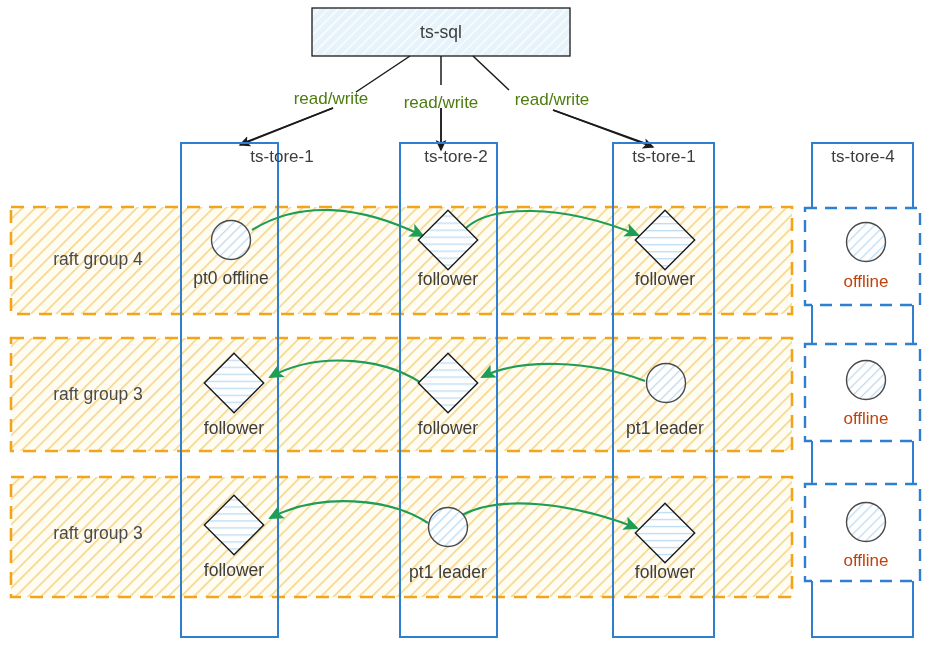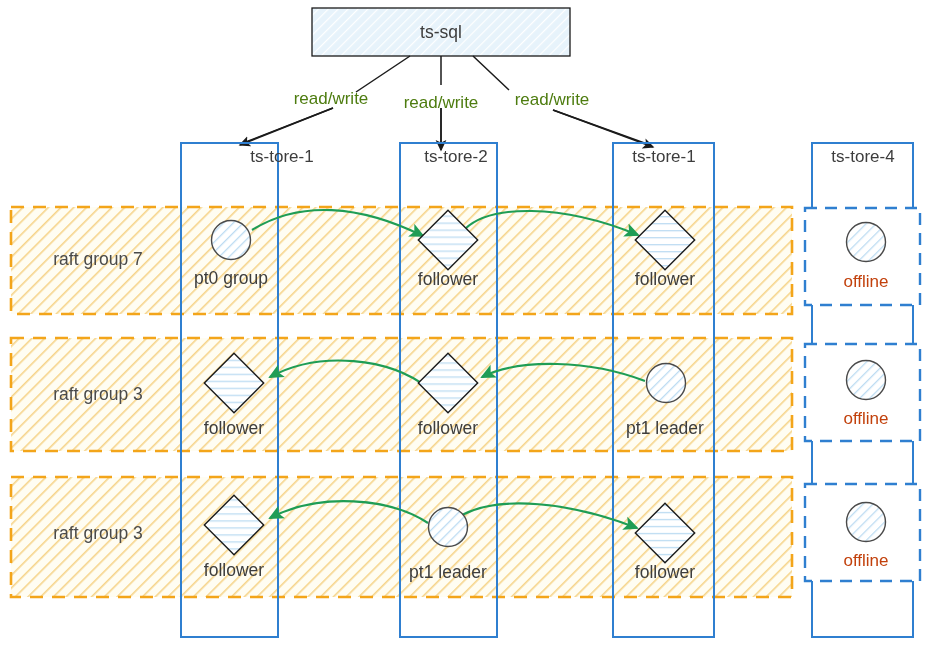--- a/index.html
+++ b/index.html
@@ -152,25 +152,25 @@
 
     <div class="lbl center rw-lbl" style="left:331px;top:89px;">read/write</div>
     <div class="lbl center rw-lbl" style="left:441px;top:93px;">read/write</div>
     <div class="lbl center rw-lbl" style="left:552px;top:90px;">read/write</div>
 
     <div class="lbl center colhdr" style="left:242px;top:147px;margin-left:40px;">ts-tore-1</div>
     <div class="lbl center colhdr" style="left:448px;top:147px;margin-left:8px;">ts-tore-2</div>
     <div class="lbl center colhdr" style="left:664px;top:147px;">ts-tore-1</div>
     <div class="lbl center colhdr" style="left:863px;top:147px;">ts-tore-4</div>
 
-    <div class="lbl center group-lbl" style="left:98px;top:249px;">raft group 7</div>
+    <div class="lbl center group-lbl" style="left:98px;top:249px;">raft group 4</div>
     <div class="lbl center group-lbl" style="left:98px;top:384px;">raft group 3</div>
     <div class="lbl center group-lbl" style="left:98px;top:523px;text-align:center;">raft group 3</div>
 
-    <div class="lbl center node-lbl" style="left:231px;top:268px;">pt0 group</div>
+    <div class="lbl center node-lbl" style="left:231px;top:268px;">pt0 offline</div>
     <div class="lbl center node-lbl" style="left:448px;top:269px;">follower</div>
     <div class="lbl center node-lbl" style="left:665px;top:269px;">follower</div>
     <div class="lbl center offline-lbl" style="left:866px;top:272px;">offline</div>
 
     <div class="lbl center node-lbl" style="left:234px;top:418px;">follower</div>
     <div class="lbl center node-lbl" style="left:448px;top:418px;">follower</div>
     <div class="lbl center node-lbl" style="left:665px;top:418px;">pt1 leader</div>
     <div class="lbl center offline-lbl" style="left:866px;top:409px;">offline</div>
 
     <div class="lbl center node-lbl" style="left:234px;top:560px;">follower</div>

